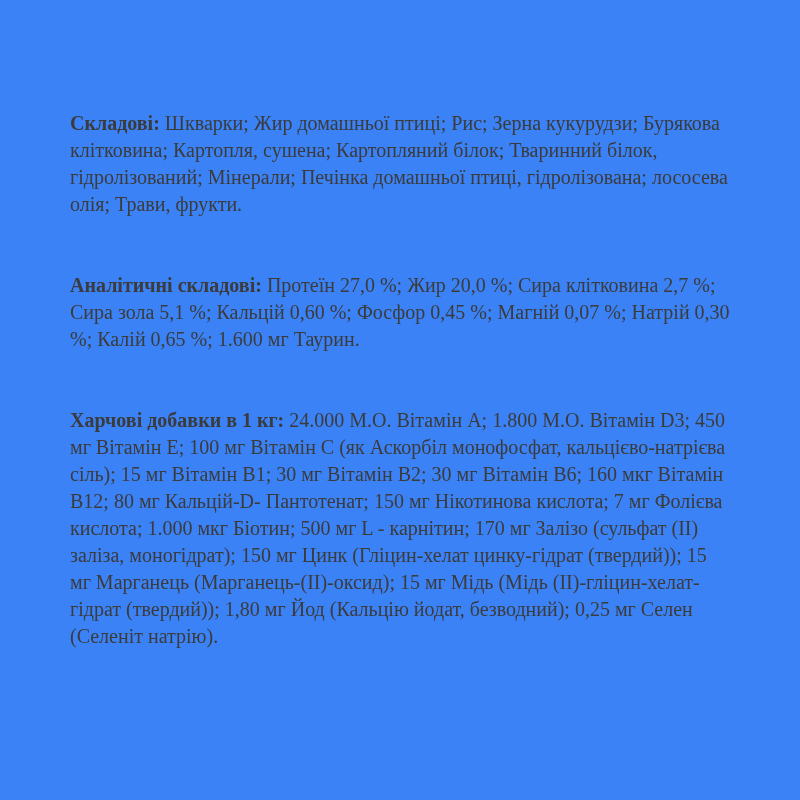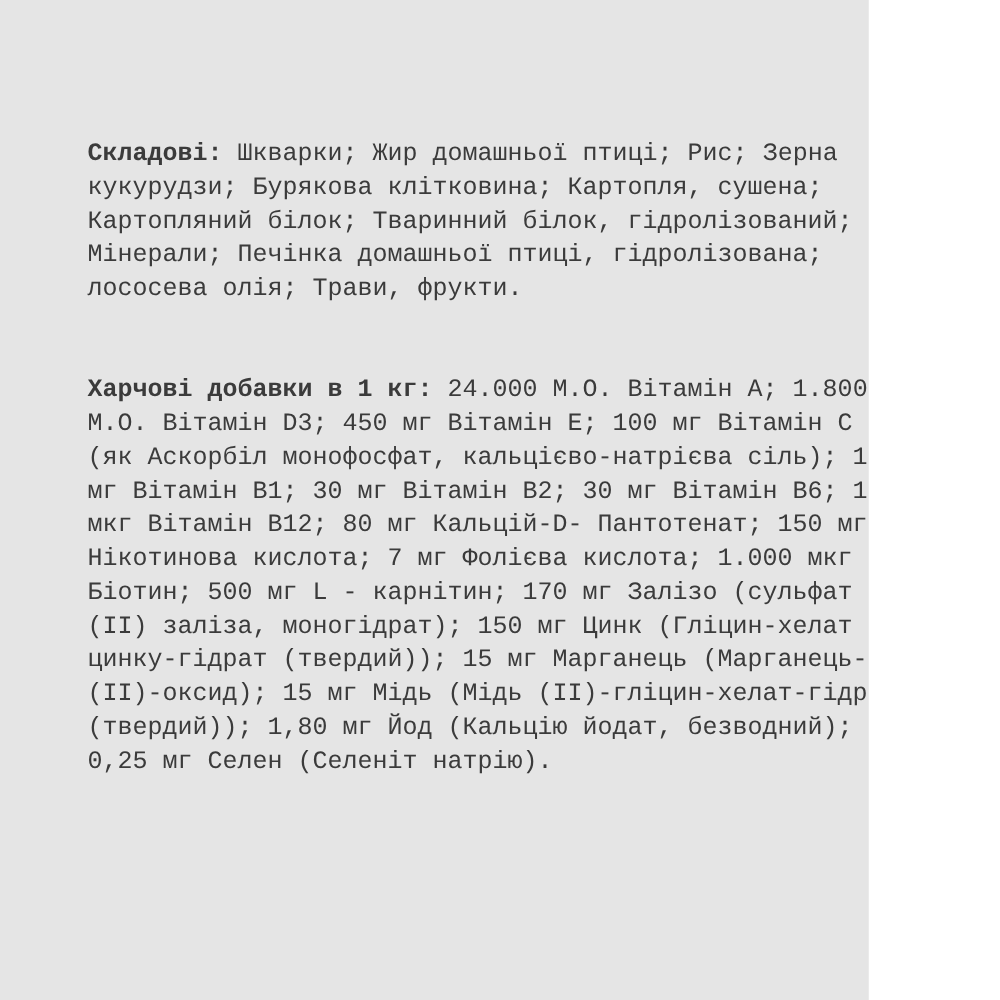--- a/index.html
+++ b/index.html
@@ -2,25 +2,25 @@
 <html><head>
 <meta charset="utf-8">
 <style>
   html, body {
     margin: 0;
     padding: 0;
     background: #ffffff;
   }
   .page {
     position: relative;
-    width: 695px;
+    width: 800px;
     height: 800px;
-    background: #e5e5e5;
+    background: #3b82f6;
     overflow: hidden;
-    font-family: Liberation Mono, monospace;
+    font-family: Liberation Serif, serif;
   }
   .text-block {
     position: absolute;
     left: 70px;
     top: 110px;
     width: 660px;
     color: #3b3b3b;
     font-size: 20px;
     line-height: 27px;
   }
@@ -42,17 +42,18 @@
   }
 </style>
 </head>
 <body>
 
 <main class="page">
   <section class="text-block">
 
     <p class="para"><strong class="label">Складові:</strong><span class="body-text"> Шкварки; Жир домашньої птиці; Рис; Зерна кукурудзи; Бурякова клітковина; Картопля, сушена; Картопляний білок; Тваринний білок, гідролізований; Мінерали; Печінка домашньої птиці, гідролізована; лососева олія; Трави, фрукти.</span></p>
 
+    <p class="para"><strong class="label">Аналітичні складові:</strong><span class="body-text"> Протеїн 27,0 %; Жир 20,0 %; Сира клітковина 2,7 %; Сира зола 5,1 %; Кальцій 0,60 %; Фосфор 0,45 %; Магній 0,07 %; Натрій 0,30 %; Калій 0,65 %; 1.600 мг Таурин.</span></p>
 
     <p class="para"><strong class="label">Харчові добавки в 1 кг:</strong><span class="body-text"> 24.000 М.О. Вітамін A; 1.800 М.О. Вітамін D3; 450 мг Вітамін E; 100 мг Вітамін C (як Аскорбіл монофосфат, кальцієво-натрієва сіль); 15 мг Вітамін B1; 30 мг Вітамін B2; 30 мг Вітамін B6; 160 мкг Вітамін B12; 80 мг Кальцій-D- Пантотенат; 150 мг Нікотинова кислота; 7 мг Фолієва кислота; 1.000 мкг Біотин; 500 мг L - карнітин; 170 мг Залізо (сульфат (II) заліза, моногідрат); 150 мг Цинк (Гліцин-хелат цинку-гідрат (твердий)); 15 мг Марганець (Марганець-(II)-оксид); 15 мг Мідь (Мідь (II)-гліцин-хелат-гідрат (твердий)); 1,80 мг Йод (Кальцію йодат, безводний); 0,25 мг Селен (Селеніт натрію).</span></p>
 
   </section>
 </main>
 
 </body></html>

